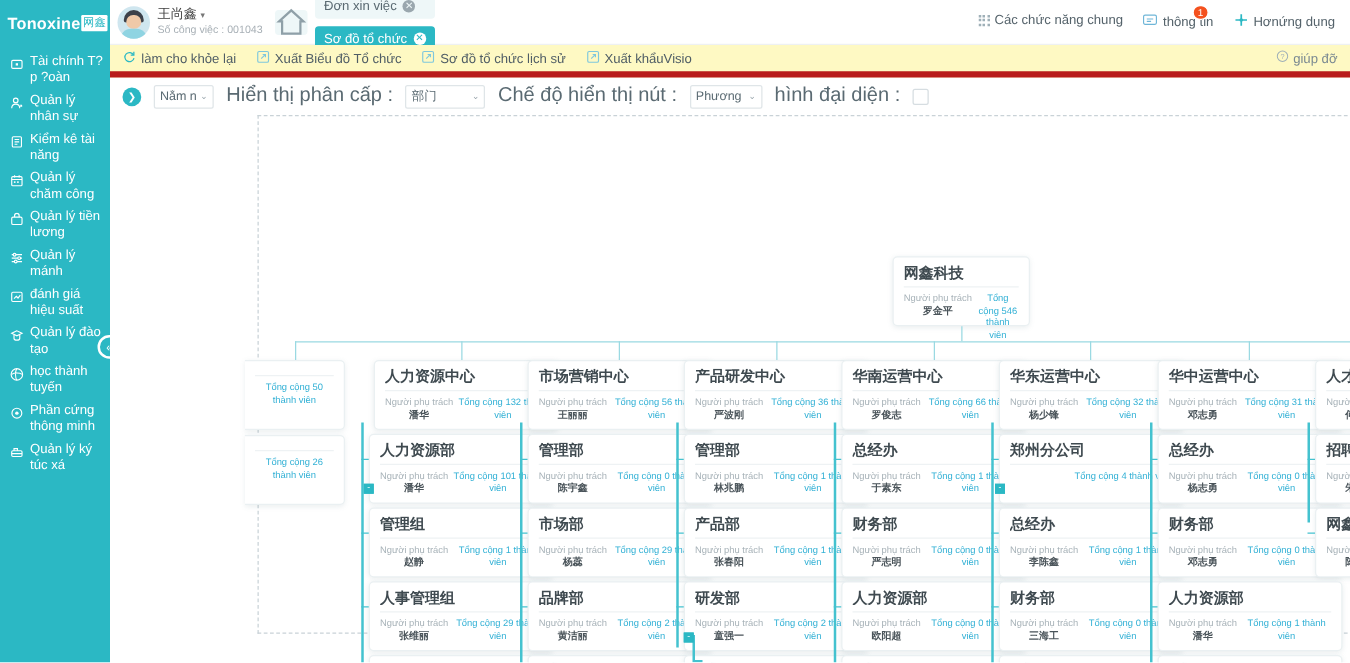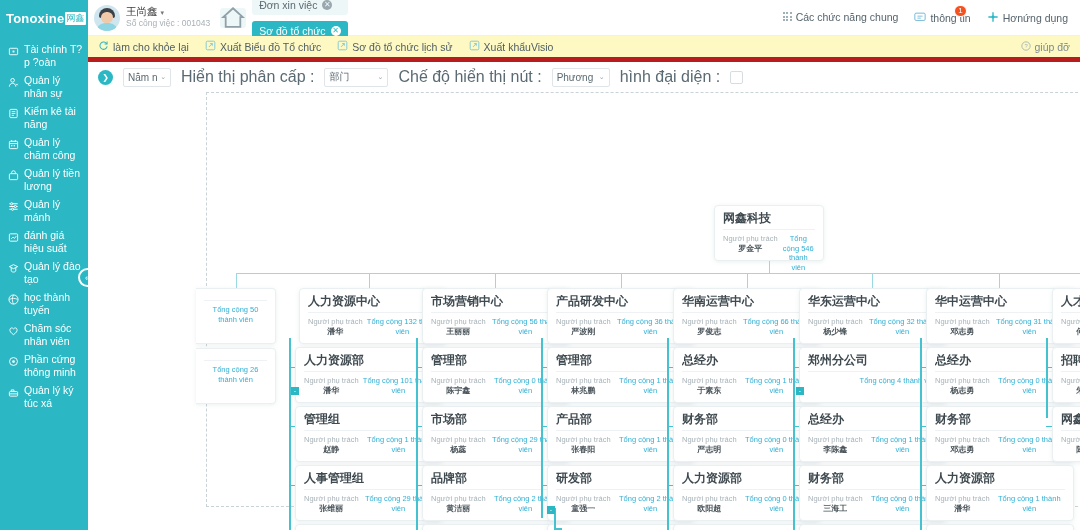--- a/index.html
+++ b/index.html
@@ -276,28 +276,20 @@
           <span class="nav-label">Quản lý đào tạo</span>
         </div>
         <div class="nav-item">
           <span class="nav-ico">
             <svg viewBox="0 0 12 12" fill="#ffffff" stroke="none">
               <circle cx="6" cy="6" r="5" fill="none" stroke="#fff" stroke-width="1"></circle>
               <path d="M1.5 6c2-1.6 7-1.6 9 0M6 1c-1.6 2-1.6 8 0 10" fill="none" stroke="#fff" stroke-width=".9"></path>
             </svg>
           </span>
           <span class="nav-label">học thành tuyến</span>
-        </div>
-        <div class="nav-item">
-          <span class="nav-ico">
-            <svg viewBox="0 0 12 12" fill="#ffffff" stroke="none">
-              <path d="M6 10.5C3 8.5 1.6 6.6 2.2 4.6 2.7 3 4.6 2.6 6 4.2 7.4 2.6 9.3 3 9.8 4.6c.6 2-.8 3.9-3.8 5.9z" fill="none" stroke="#fff" stroke-width="1"></path>
-            </svg>
-          </span>
-          <span class="nav-label">Chăm sóc nhân viên</span>
         </div>
         <div class="nav-item">
           <span class="nav-ico">
             <svg viewBox="0 0 12 12" fill="#ffffff" stroke="none">
               <circle cx="6" cy="6" r="4.3" fill="none" stroke="#fff" stroke-width="1"></circle>
               <circle cx="6" cy="6" r="1.5" fill="#fff"></circle>
             </svg>
           </span>
           <span class="nav-label">Phần cứng thông minh</span>
         </div>

